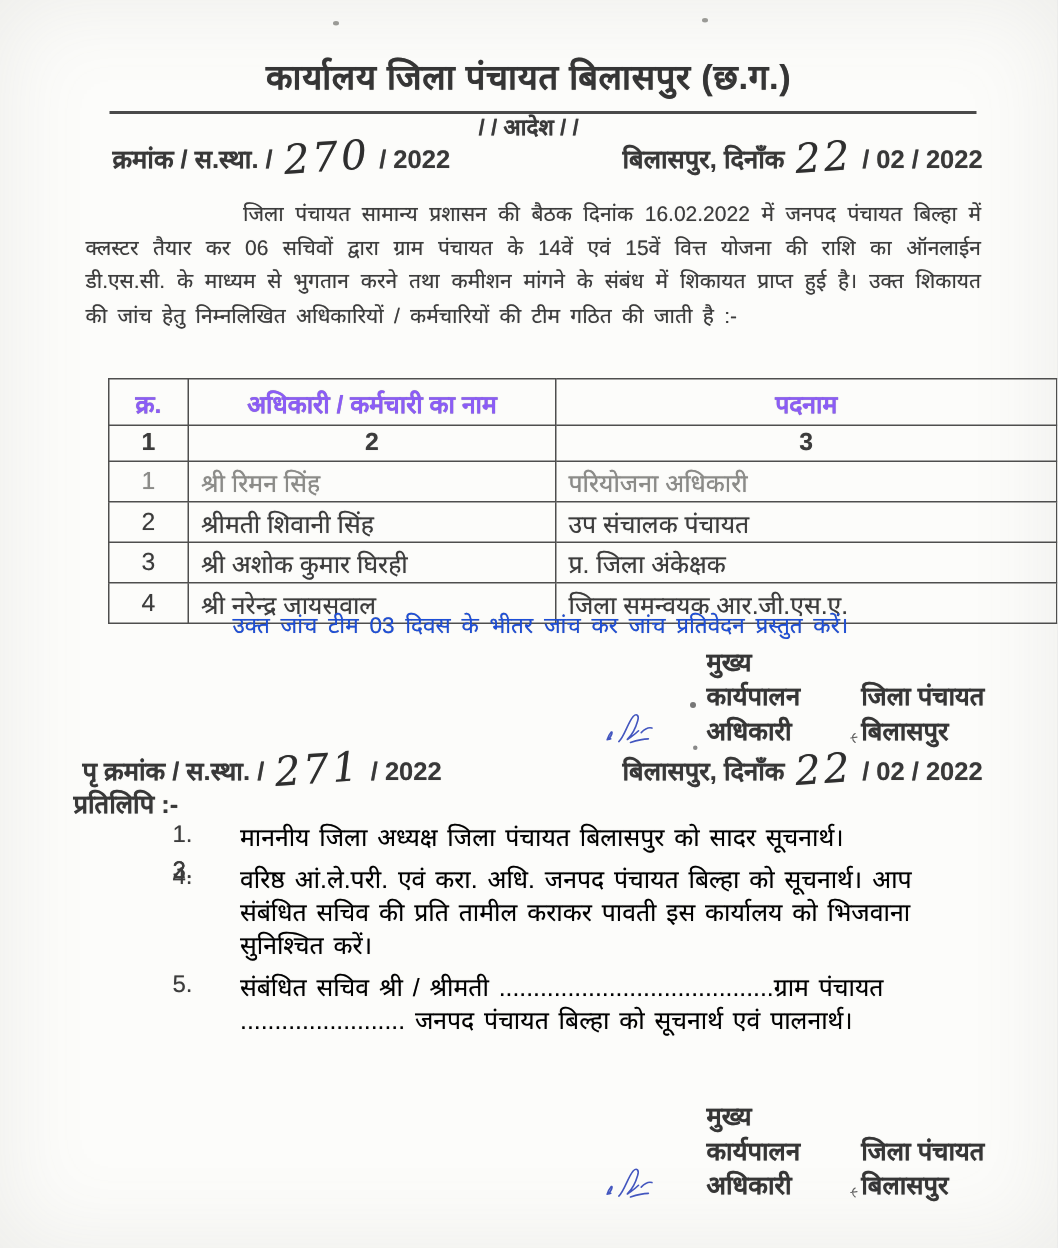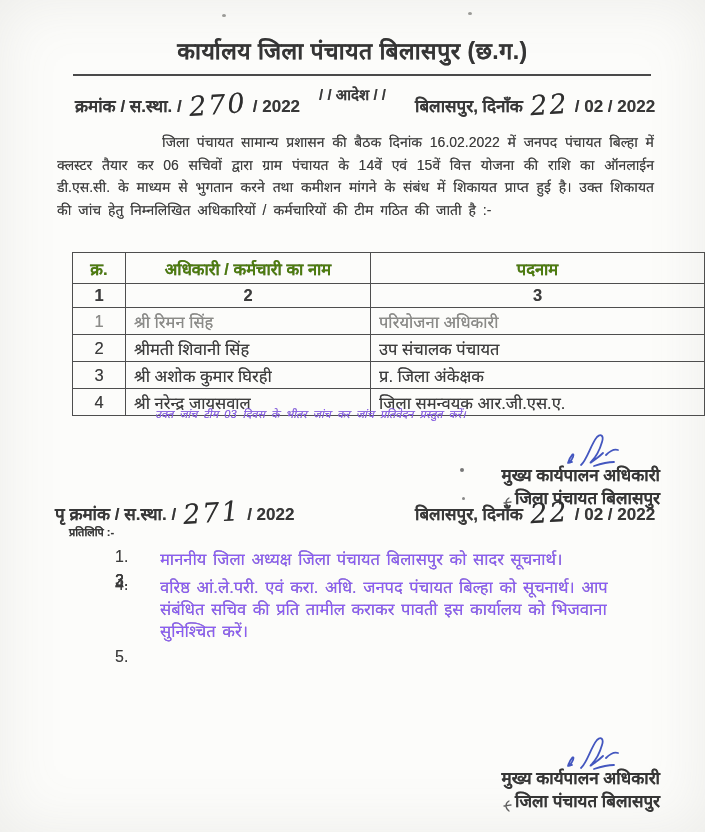--- a/index.html
+++ b/index.html
@@ -17,21 +17,21 @@
   .title{
     position:absolute;top:34px;left:0;width:100%;
     text-align:center;font-size:23px;font-weight:bold;color:#353535;
     letter-spacing:.5px;
   }
   .rule{
     position:absolute;top:74px;left:73px;width:578px;height:0;
     border-top:2px solid #4a4a4a;
   }
   .order-heading{
-    position:absolute;top:84px;left:0;width:100%;text-align:center;
+    position:absolute;top:74px;left:0;width:100%;text-align:center;
     font-size:15px;font-weight:bold;color:#3a3a3a;
   }
   .refline{position:absolute;font-size:17px;font-weight:bold;color:#383838;white-space:nowrap;}
   .ref1-left{top:94px;left:75px;}
   .ref1-right{top:94px;left:415px;}
   .ref2-left{top:502px;left:55px;}
   .ref2-right{top:502px;left:415px;}
   .hand{
     display:inline-block;
     font-family:"DejaVu Serif",serif;
@@ -50,52 +50,52 @@
   }
   table.team{
     position:absolute;top:252px;left:72px;
     border-collapse:collapse;table-layout:fixed;width:581px;
     font-size:16.5px;color:#3c3c3c;
   }
   table.team td,table.team th{
     border:1.6px solid #4e4e4e;
     padding:1px 8px;height:24px;overflow:hidden;white-space:nowrap;
   }
-  table.team th{font-weight:bold;text-align:center;height:28px;color:#4d7c0f;}
+  table.team th{font-weight:bold;text-align:center;height:28px;color:#8b5cf6;}
   .col-sno{width:36px;text-align:center;}
   .col-name{width:228px;}
   .col-desg{width:317px;}
   tr.subhead td{text-align:center;font-weight:bold;height:21px;}
   tr.faded td{color:#8b8b88;}
   .directive{
     position:absolute;top:406px;left:155px;width:505px;
-    font-size:11px;color:#8b5cf6;word-spacing:3px;white-space:nowrap;font-style:italic;
+    font-size:15px;color:#1d4ed8;word-spacing:3px;white-space:nowrap;
   }
   .sigblock{
     position:absolute;right:45px;width:260px;
-    display:flex;flex-direction:column;align-items:flex-end;
+    display:flex;flex-direction:row;align-items:flex-end;
     font-size:17px;font-weight:bold;color:#363636;line-height:23px;
   }
   .sig1{top:430px;}
   .sig2{top:733px;}
   .scribble{margin-right:28px;margin-bottom:-8px;}
   .office-line{display:flex;align-items:flex-end;gap:2px;}
   .copy-heading{
-    position:absolute;top:524px;left:69px;
-    font-size:11px;font-weight:bold;color:#383838;
+    position:absolute;top:524px;left:49px;
+    font-size:17px;font-weight:bold;color:#383838;
   }
   .copy-list{position:absolute;top:548px;left:0;width:705px;}
   .copy-item{position:relative;margin-bottom:2px;}
   .copy-no{
     position:absolute;left:115px;top:0;
     font-size:16px;color:#3c3c3c;
   }
   .copy-text{
     margin-left:160px;width:496px;
-    font-size:16.5px;line-height:22px;color:#8b5cf6;word-spacing:2px;
+    font-size:16.5px;line-height:22px;color:#000000;word-spacing:2px;
   }
   .copy-item.gap{margin-top:6px;}
   .speck{position:absolute;background:#9a9a96;border-radius:50%;}
   .speck.s1{left:222px;top:14px;width:4px;height:3px;}
   .speck.s2{left:468px;top:12px;width:4px;height:3px;}
   .speck.s3{left:460px;top:468px;width:4px;height:4px;background:#777;}
   .speck.s4{left:462px;top:497px;width:3px;height:3px;background:#888;}
 </style>
 </head>
 <body>
@@ -197,20 +197,21 @@
     </div>
     <div class="copy-item">
       <span class="copy-no">3.</span>
     </div>
     <div class="copy-item gap">
       <span class="copy-no">4.</span>
       <div class="copy-text">वरिष्ठ आं.ले.परी. एवं करा. अधि. जनपद पंचायत बिल्हा को सूचनार्थ। आप संबंधित सचिव की प्रति तामील कराकर पावती इस कार्यालय को भिजवाना सुनिश्चित करें।</div>
     </div>
     <div class="copy-item gap">
       <span class="copy-no">5.</span>
+      <div class="copy-text">संबंधित सचिव श्री / श्रीमती ........................................ग्राम पंचायत ........................ जनपद पंचायत बिल्हा को सूचनार्थ एवं पालनार्थ।</div>
     </div>
   </div>
 
   <div class="sigblock sig2">
     <svg class="scribble" width="72" height="42" viewBox="0 0 72 42">
       <path d="M8,33 C10,26 15,21 13,27 C11,32 7,34 12,32 M21,35 C27,30 31,14 37,7 C41,3 44,6 42,12 C40,19 36,27 31,32 C28,35 39,27 43,23 M46,25 C50,21 55,19 58,20 M34,36 C40,34 48,32 54,32" stroke="#4356bf" stroke-width="1.8" fill="none" stroke-linecap="round" stroke-linejoin="round"></path>
     </svg>
     <div>मुख्य कार्यपालन अधिकारी</div>
     <div class="office-line">
       <svg width="11" height="14" viewBox="0 0 11 14">

